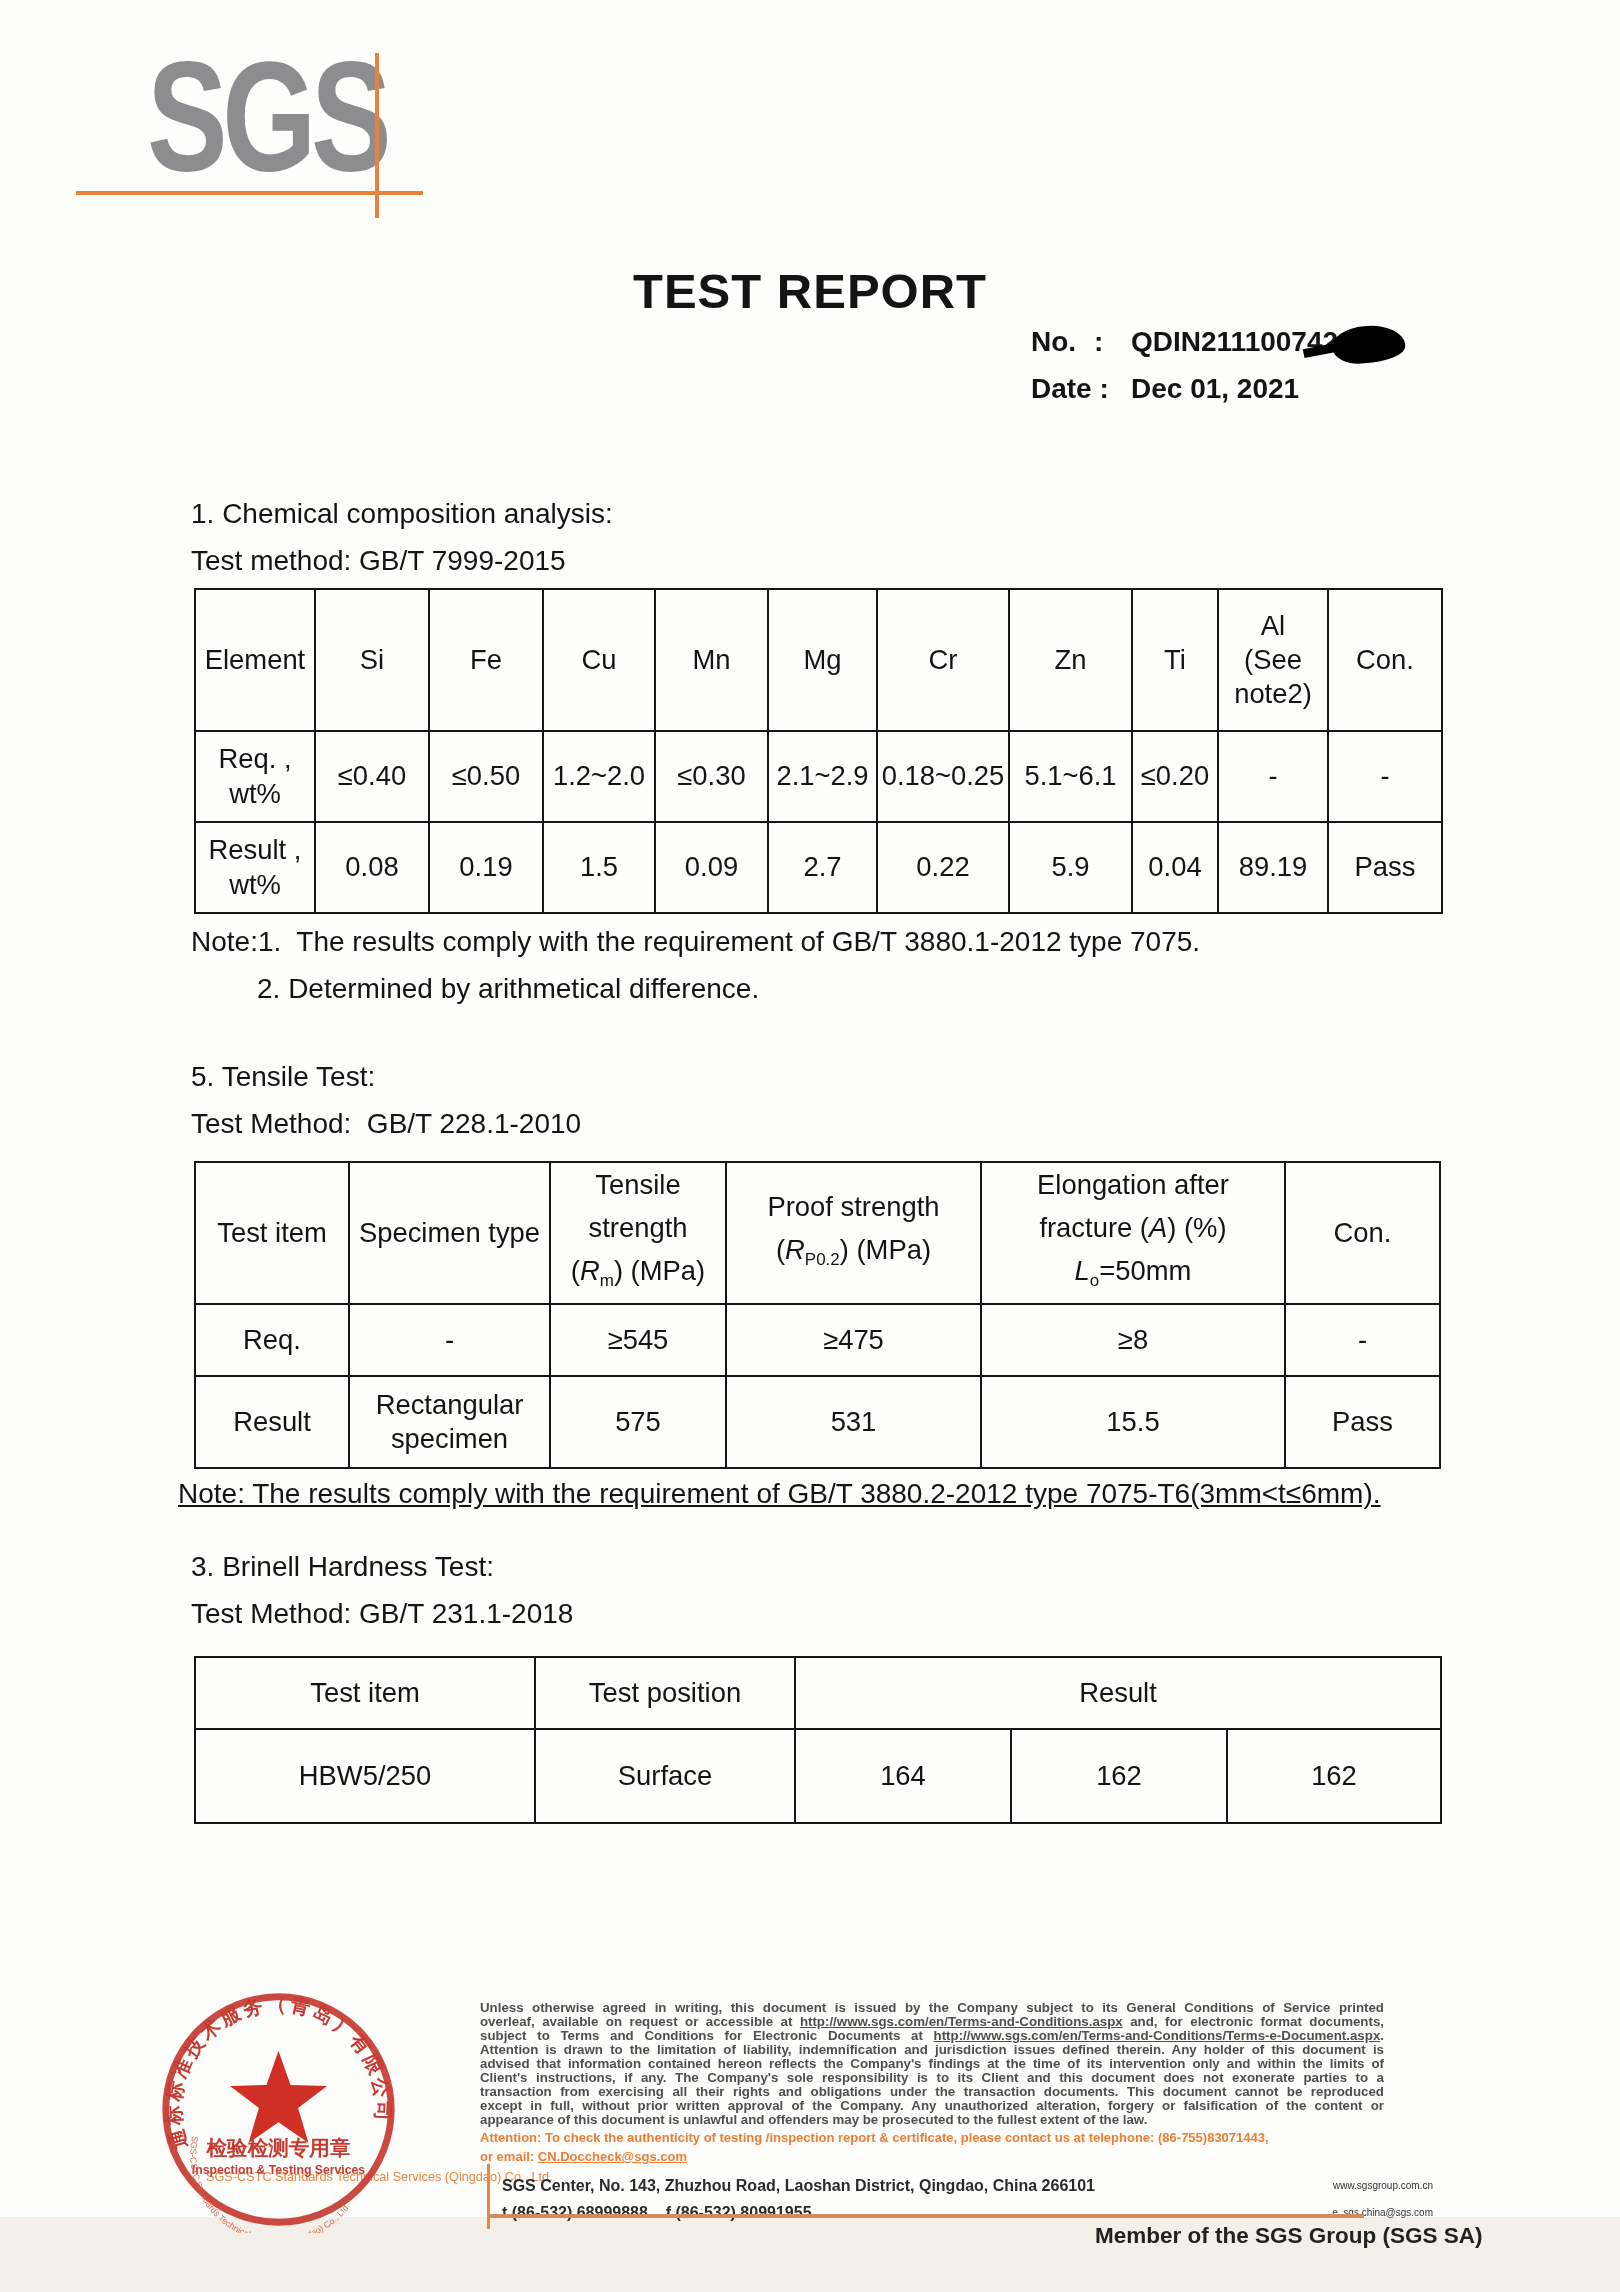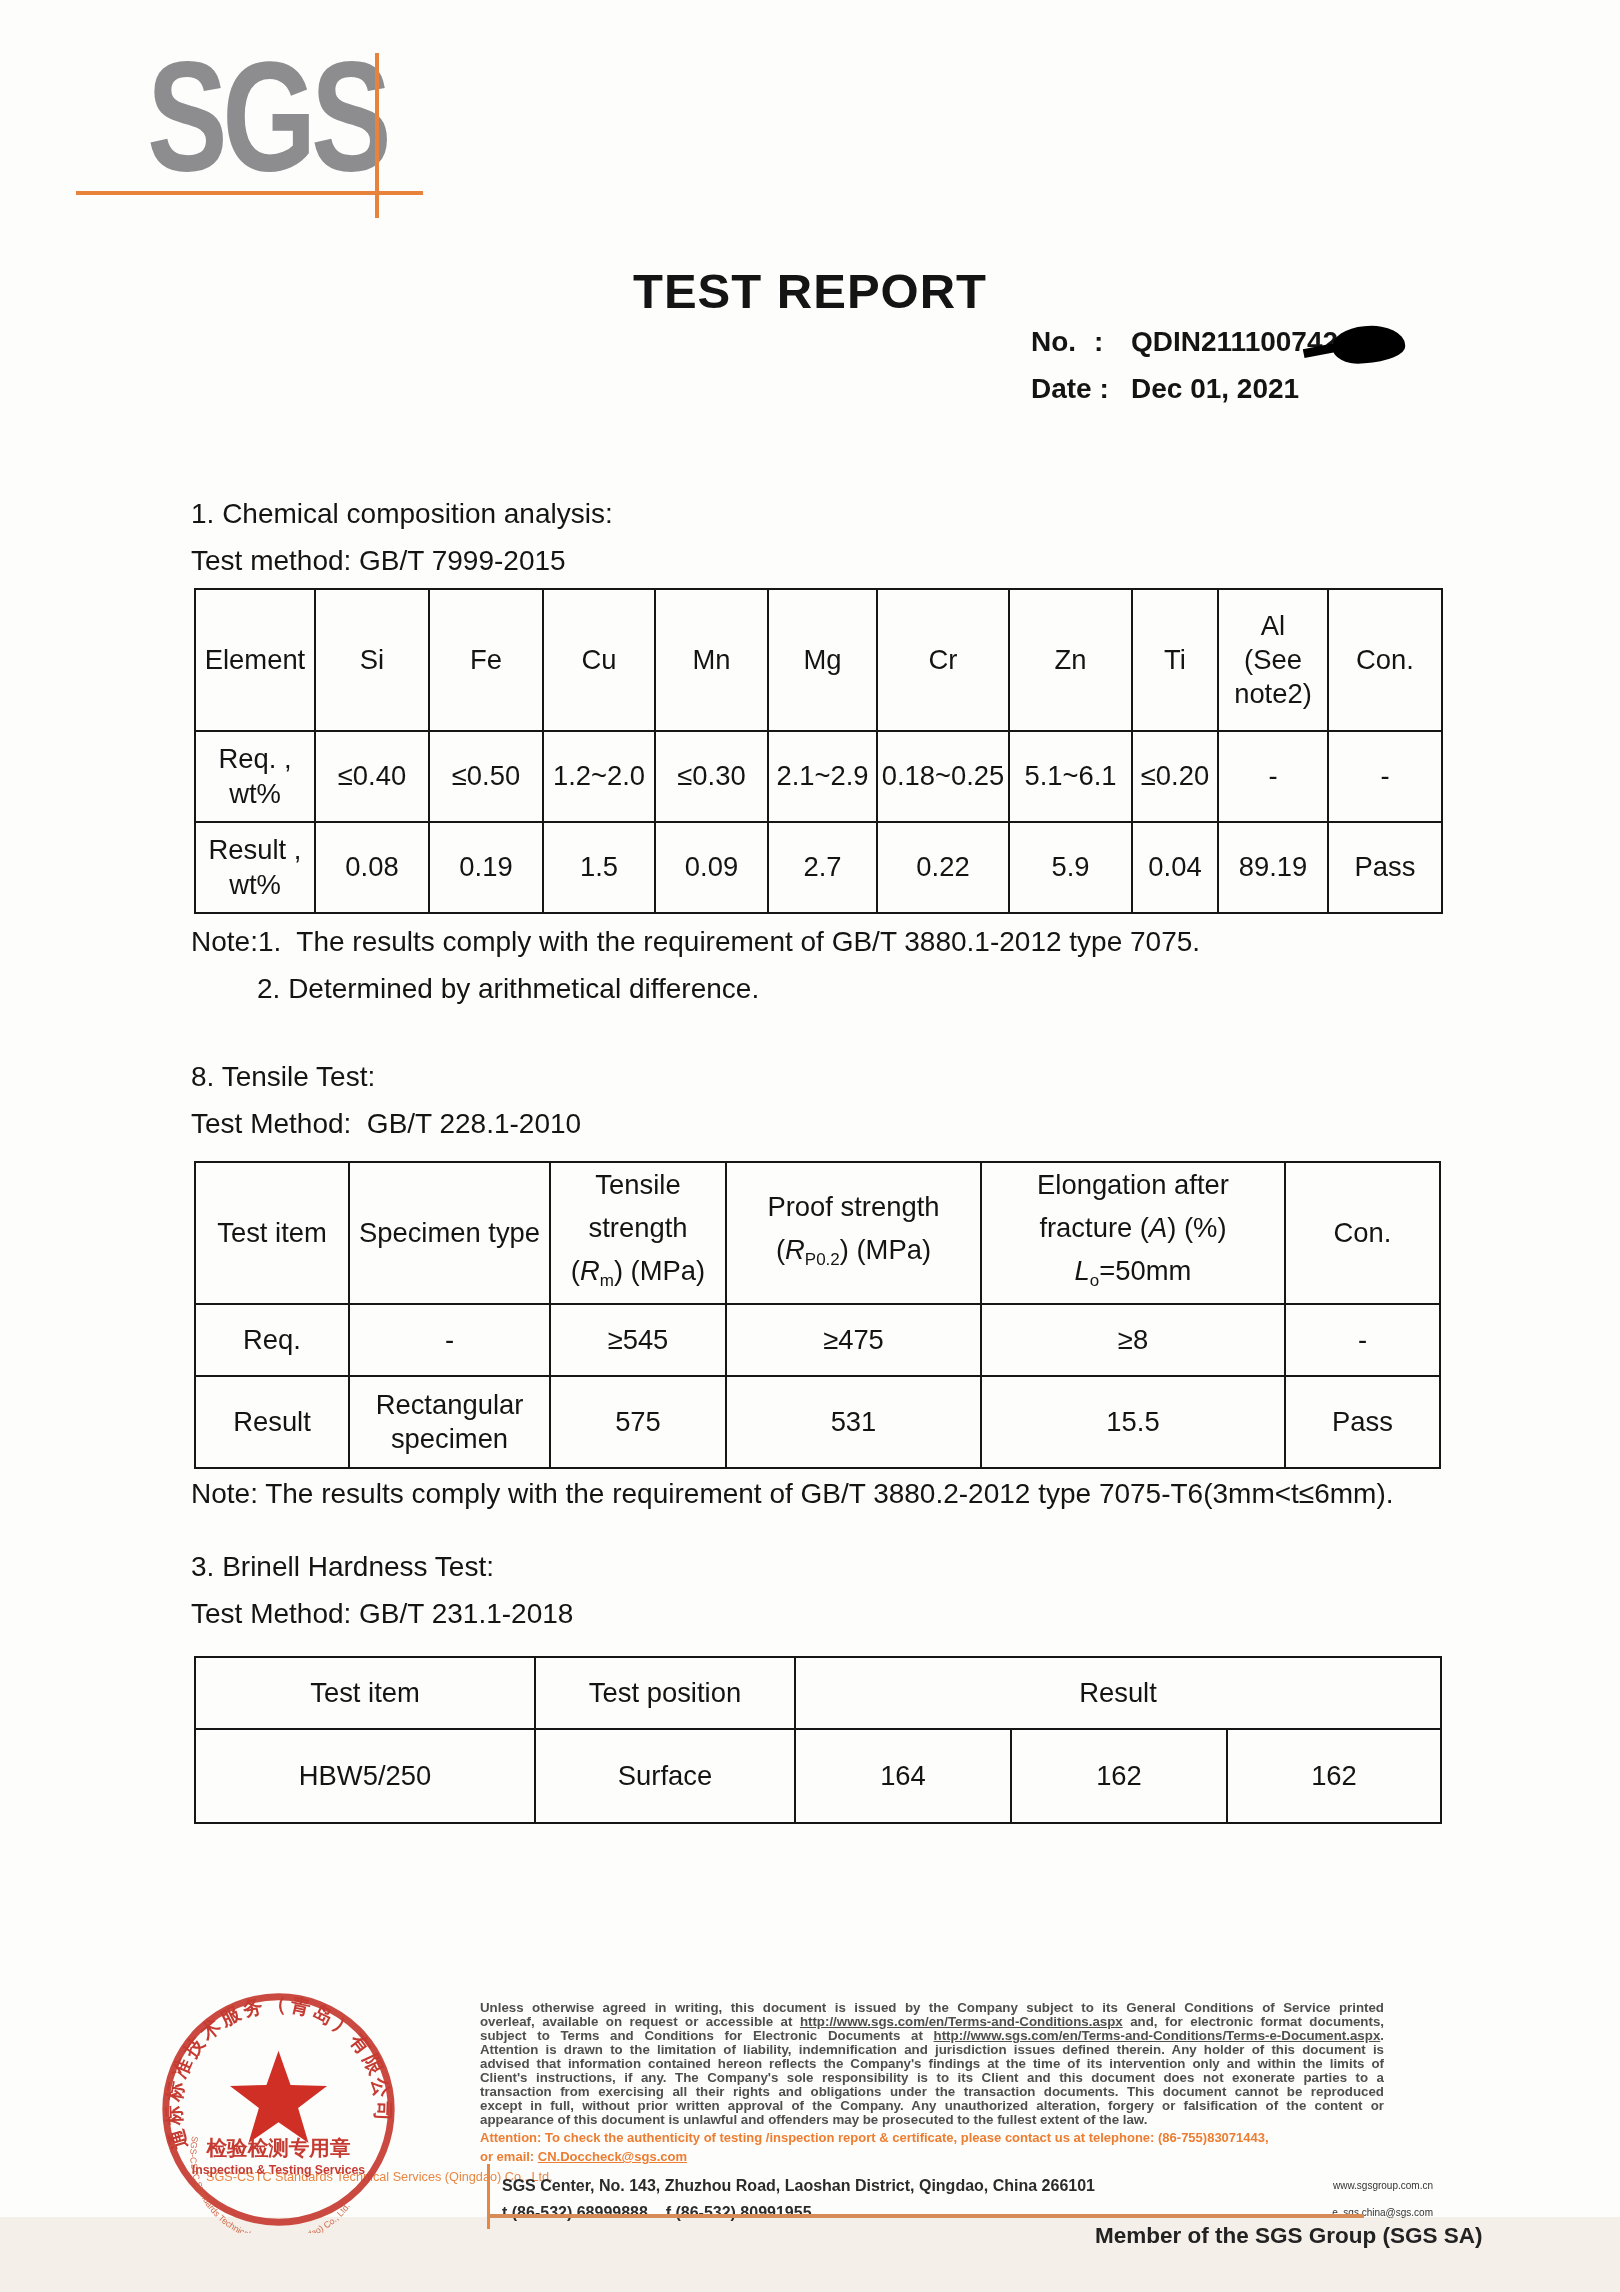--- a/index.html
+++ b/index.html
@@ -153,21 +153,21 @@
     <td>0.04</td>
     <td>89.19</td>
     <td>Pass</td>
   </tr>
 </tbody>
   </table>
 
 <div class="abs note keepspace" style="left:191px; top:926px;">Note:1.  The results comply with the requirement of GB/T 3880.1-2012 type 7075.</div>
 <div class="abs note" style="left:257px; top:973px;">2. Determined by arithmetical difference.</div>
 
-<div class="abs h-sec" style="left:191px; top:1061px;">8. Tensile Test:</div>
+<div class="abs h-sec" style="left:191px; top:1061px;">5. Tensile Test:</div>
 <div class="abs method keepspace" style="left:191px; top:1108px;">Test Method:  GB/T 228.1-2010</div>
 
 <table class="tbl" style="left:194px; top:1161px; width:1245px;">
   <colgroup>
     <col style="width:154px">
       <col style="width:201px">
       <col style="width:176px">
     <col style="width:255px">
       <col style="width:304px">
       <col style="width:155px">
@@ -205,21 +205,21 @@
     <td class="pre lab">Rectangular
 specimen</td>
     <td>575</td>
     <td>531</td>
     <td>15.5</td>
     <td>Pass</td>
   </tr>
 </tbody>
   </table>
 
-<div class="abs note" style="left:191px; top:1478px;">Note: The results comply with the requirement of GB/T 3880.2-2012 type 7075-T6(3mm&lt;t≤6mm).</div>
+<div class="abs note" style="left:178px; top:1478px;text-decoration:underline;">Note: The results comply with the requirement of GB/T 3880.2-2012 type 7075-T6(3mm&lt;t≤6mm).</div>
 
 <div class="abs h-sec" style="left:191px; top:1551px;">3. Brinell Hardness Test:</div>
 <div class="abs method" style="left:191px; top:1598px;">Test Method: GB/T 231.1-2018</div>
 
 <table class="tbl" style="left:194px; top:1656px; width:1245px;">
   <colgroup>
     <col style="width:340px">
       <col style="width:260px">
       <col style="width:216px">
       <col style="width:216px">

